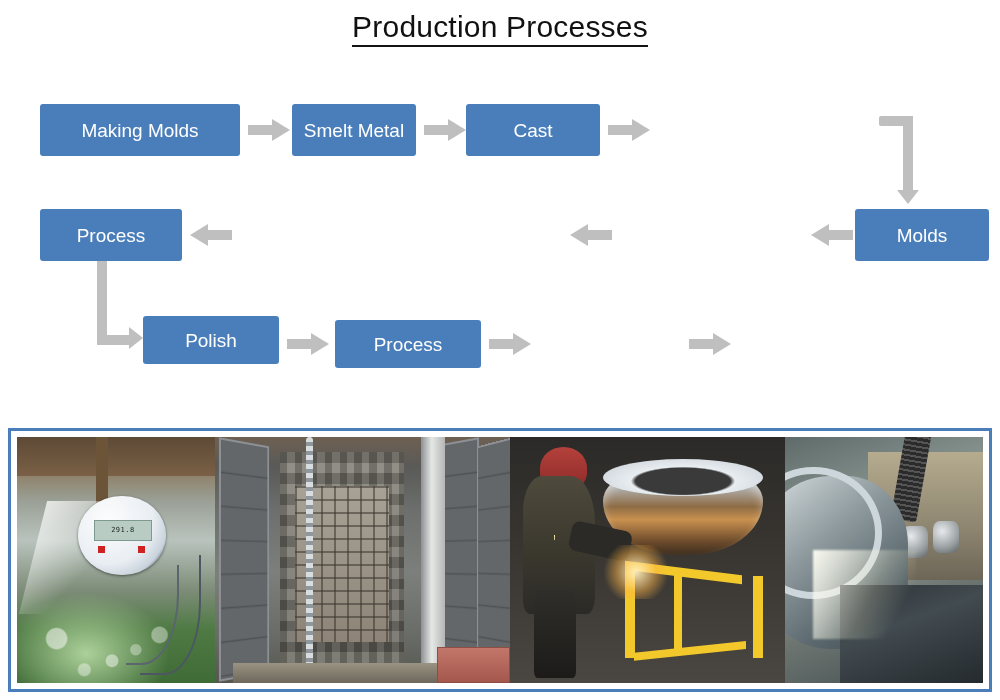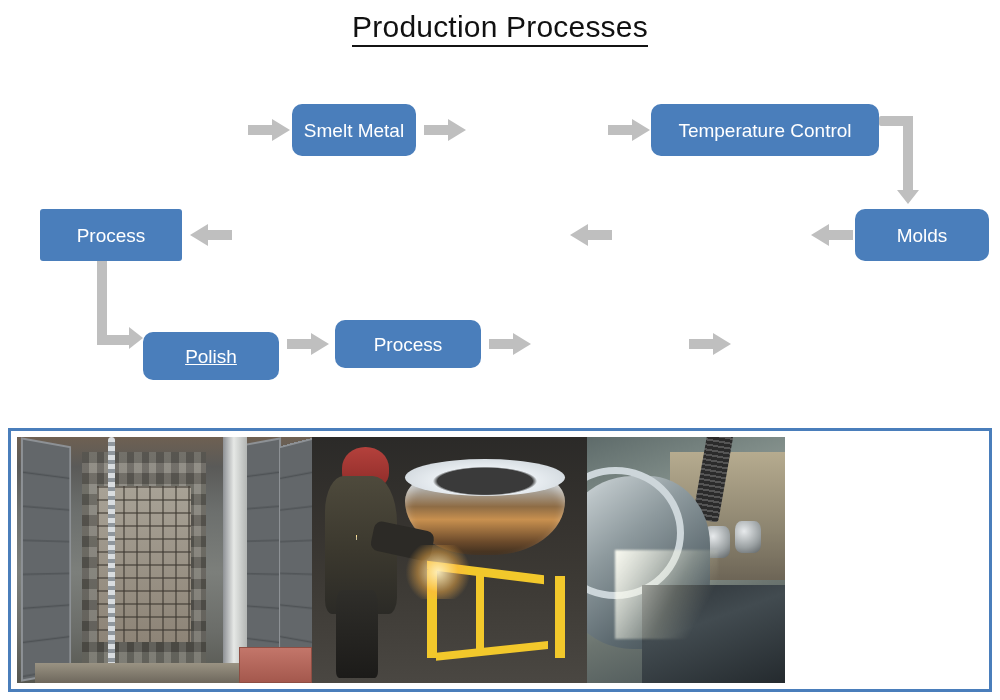--- a/index.html
+++ b/index.html
@@ -30,21 +30,21 @@
     background:#4a7ebb;
     border-radius:3px;
     color:#ffffff;
     display:flex;align-items:center;justify-content:center;
     font-size:19px;
     line-height:1;
     box-sizing:border-box;
     white-space:nowrap;
     padding:0 6px;
   }
-  .node.sharp{border-radius:10px;}
+  .node.sharp{border-radius:3px;}
 
   
   .arrow{position:absolute;}
   .arrow .shaft{position:absolute;background:#bfbfbf;}
   .arrow .head{position:absolute;width:0;height:0;}
 
   
   .arr-r .shaft{left:0;top:6px;height:10px;}
   .arr-r .head{
     top:0;border-top:11px solid transparent;border-bottom:11px solid transparent;
@@ -288,44 +288,47 @@
 </style>
 </head>
 <body>
 
 <div id="stage">
 
   <div class="title">
     <span>Production Processes</span>
   </div>
 
+  <div class="node" style="left:40px;top:104px;width:200px;height:52px;">
+    <span>Making Molds</span>
+  </div>
 
   <div class="arrow arr-r" style="left:248px;top:119px;width:42px;height:22px;">
     <div class="shaft" style="width:26px;"></div>
     <div class="head" style="left:24px;border-left:18px solid #bfbfbf;"></div>
   </div>
 
   <div class="node sharp" style="left:292px;top:104px;width:124px;height:52px;">
     <span>Smelt Metal</span>
   </div>
 
   <div class="arrow arr-r" style="left:424px;top:119px;width:42px;height:22px;">
     <div class="shaft" style="width:26px;"></div>
     <div class="head" style="left:24px;border-left:18px solid #bfbfbf;"></div>
   </div>
 
+  <div class="node" style="left:466px;top:104px;width:134px;height:52px;">
+    <span>Cast</span>
+  </div>
 
   <div class="arrow arr-r" style="left:608px;top:119px;width:42px;height:22px;">
     <div class="shaft" style="width:26px;"></div>
     <div class="head" style="left:24px;border-left:18px solid #bfbfbf;"></div>
   </div>
 
-  <div class="node sharp" style="left:651px;top:104px;width:228px;height:52px;">
-    <span>Temperature Control</span>
-  </div>
 
   <div class="elbow" style="left:879px;top:116px;width:60px;height:96px;">
     <div class="seg" style="left:0;top:0;width:34px;height:10px;border-radius:2px;"></div>
     <div class="seg" style="left:24px;top:0;width:10px;height:78px;"></div>
     <div class="tip tip-down" style="left:18px;top:74px;"></div>
   </div>
 
   <div class="node" style="left:40px;top:209px;width:142px;height:52px;">
     <span>Process</span>
   </div>
@@ -350,21 +353,21 @@
   <div class="node sharp" style="left:855px;top:209px;width:134px;height:52px;">
     <span>Molds</span>
   </div>
 
   <div class="elbow" style="left:97px;top:261px;width:60px;height:98px;">
     <div class="seg" style="left:0;top:0;width:10px;height:84px;"></div>
     <div class="seg" style="left:0;top:74px;width:36px;height:10px;"></div>
     <div class="tip tip-right" style="left:32px;top:66px;"></div>
   </div>
 
-  <div class="node sharp" style="left:143px;top:332px;width:136px;height:48px;text-decoration:underline;">
+  <div class="node sharp" style="left:143px;top:316px;width:136px;height:48px;">
     <span>Polish</span>
   </div>
 
   <div class="arrow arr-r" style="left:287px;top:333px;width:42px;height:22px;">
     <div class="shaft" style="width:26px;"></div>
     <div class="head" style="left:24px;border-left:18px solid #bfbfbf;"></div>
   </div>
 
   <div class="node sharp" style="left:335px;top:320px;width:146px;height:48px;">
     <span>Process</span>
@@ -378,20 +381,33 @@
 
   <div class="arrow arr-r" style="left:689px;top:333px;width:42px;height:22px;">
     <div class="shaft" style="width:26px;"></div>
     <div class="head" style="left:24px;border-left:18px solid #bfbfbf;"></div>
   </div>
 
 
   <div class="photo-frame">
     <div class="photo-row">
 
+      <div class="photo p1">
+        <div class="rafter"></div>
+        <div class="post"></div>
+        <div class="beam"></div>
+        <div class="gauge">
+          <div class="lcd">291.8</div>
+          <div class="redmark a"></div>
+          <div class="redmark b"></div>
+        </div>
+        <div class="cord"></div>
+        <div class="cord2"></div>
+        <div class="foam"></div>
+      </div>
 
       <div class="photo p2">
         <div class="door l"></div>
         <div class="cavity">
           <div class="grid"></div>
         </div>
         <div class="chain"></div>
         <div class="door r"></div>
         <div class="pillar"></div>
         <div class="door r2"></div>

